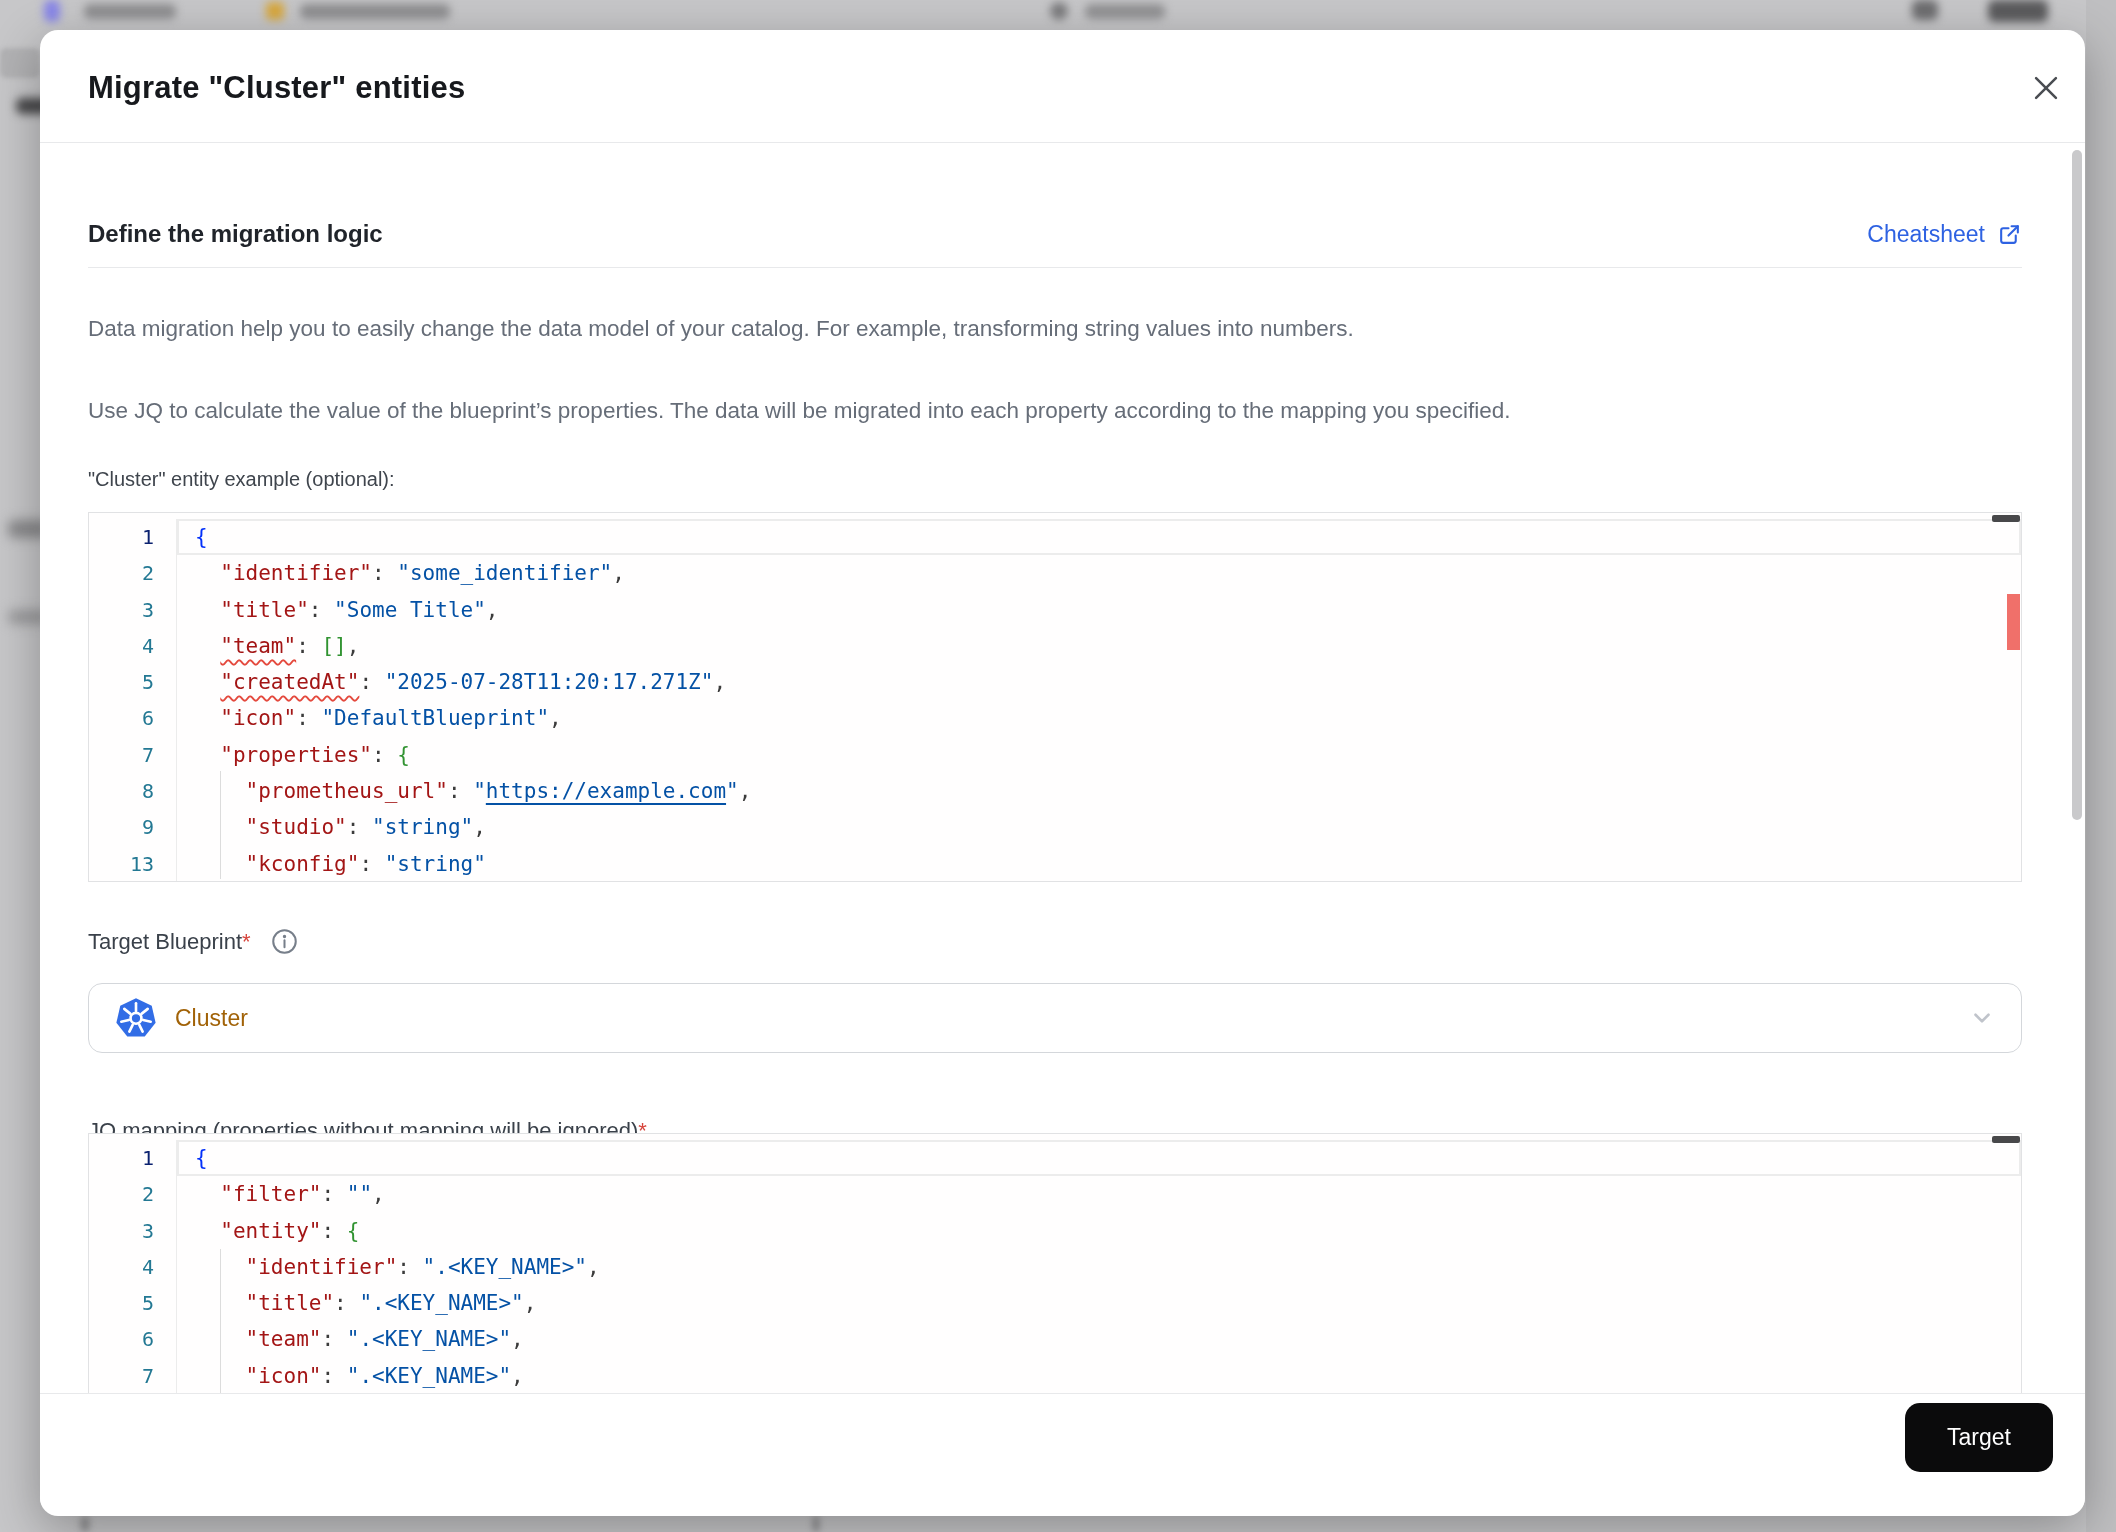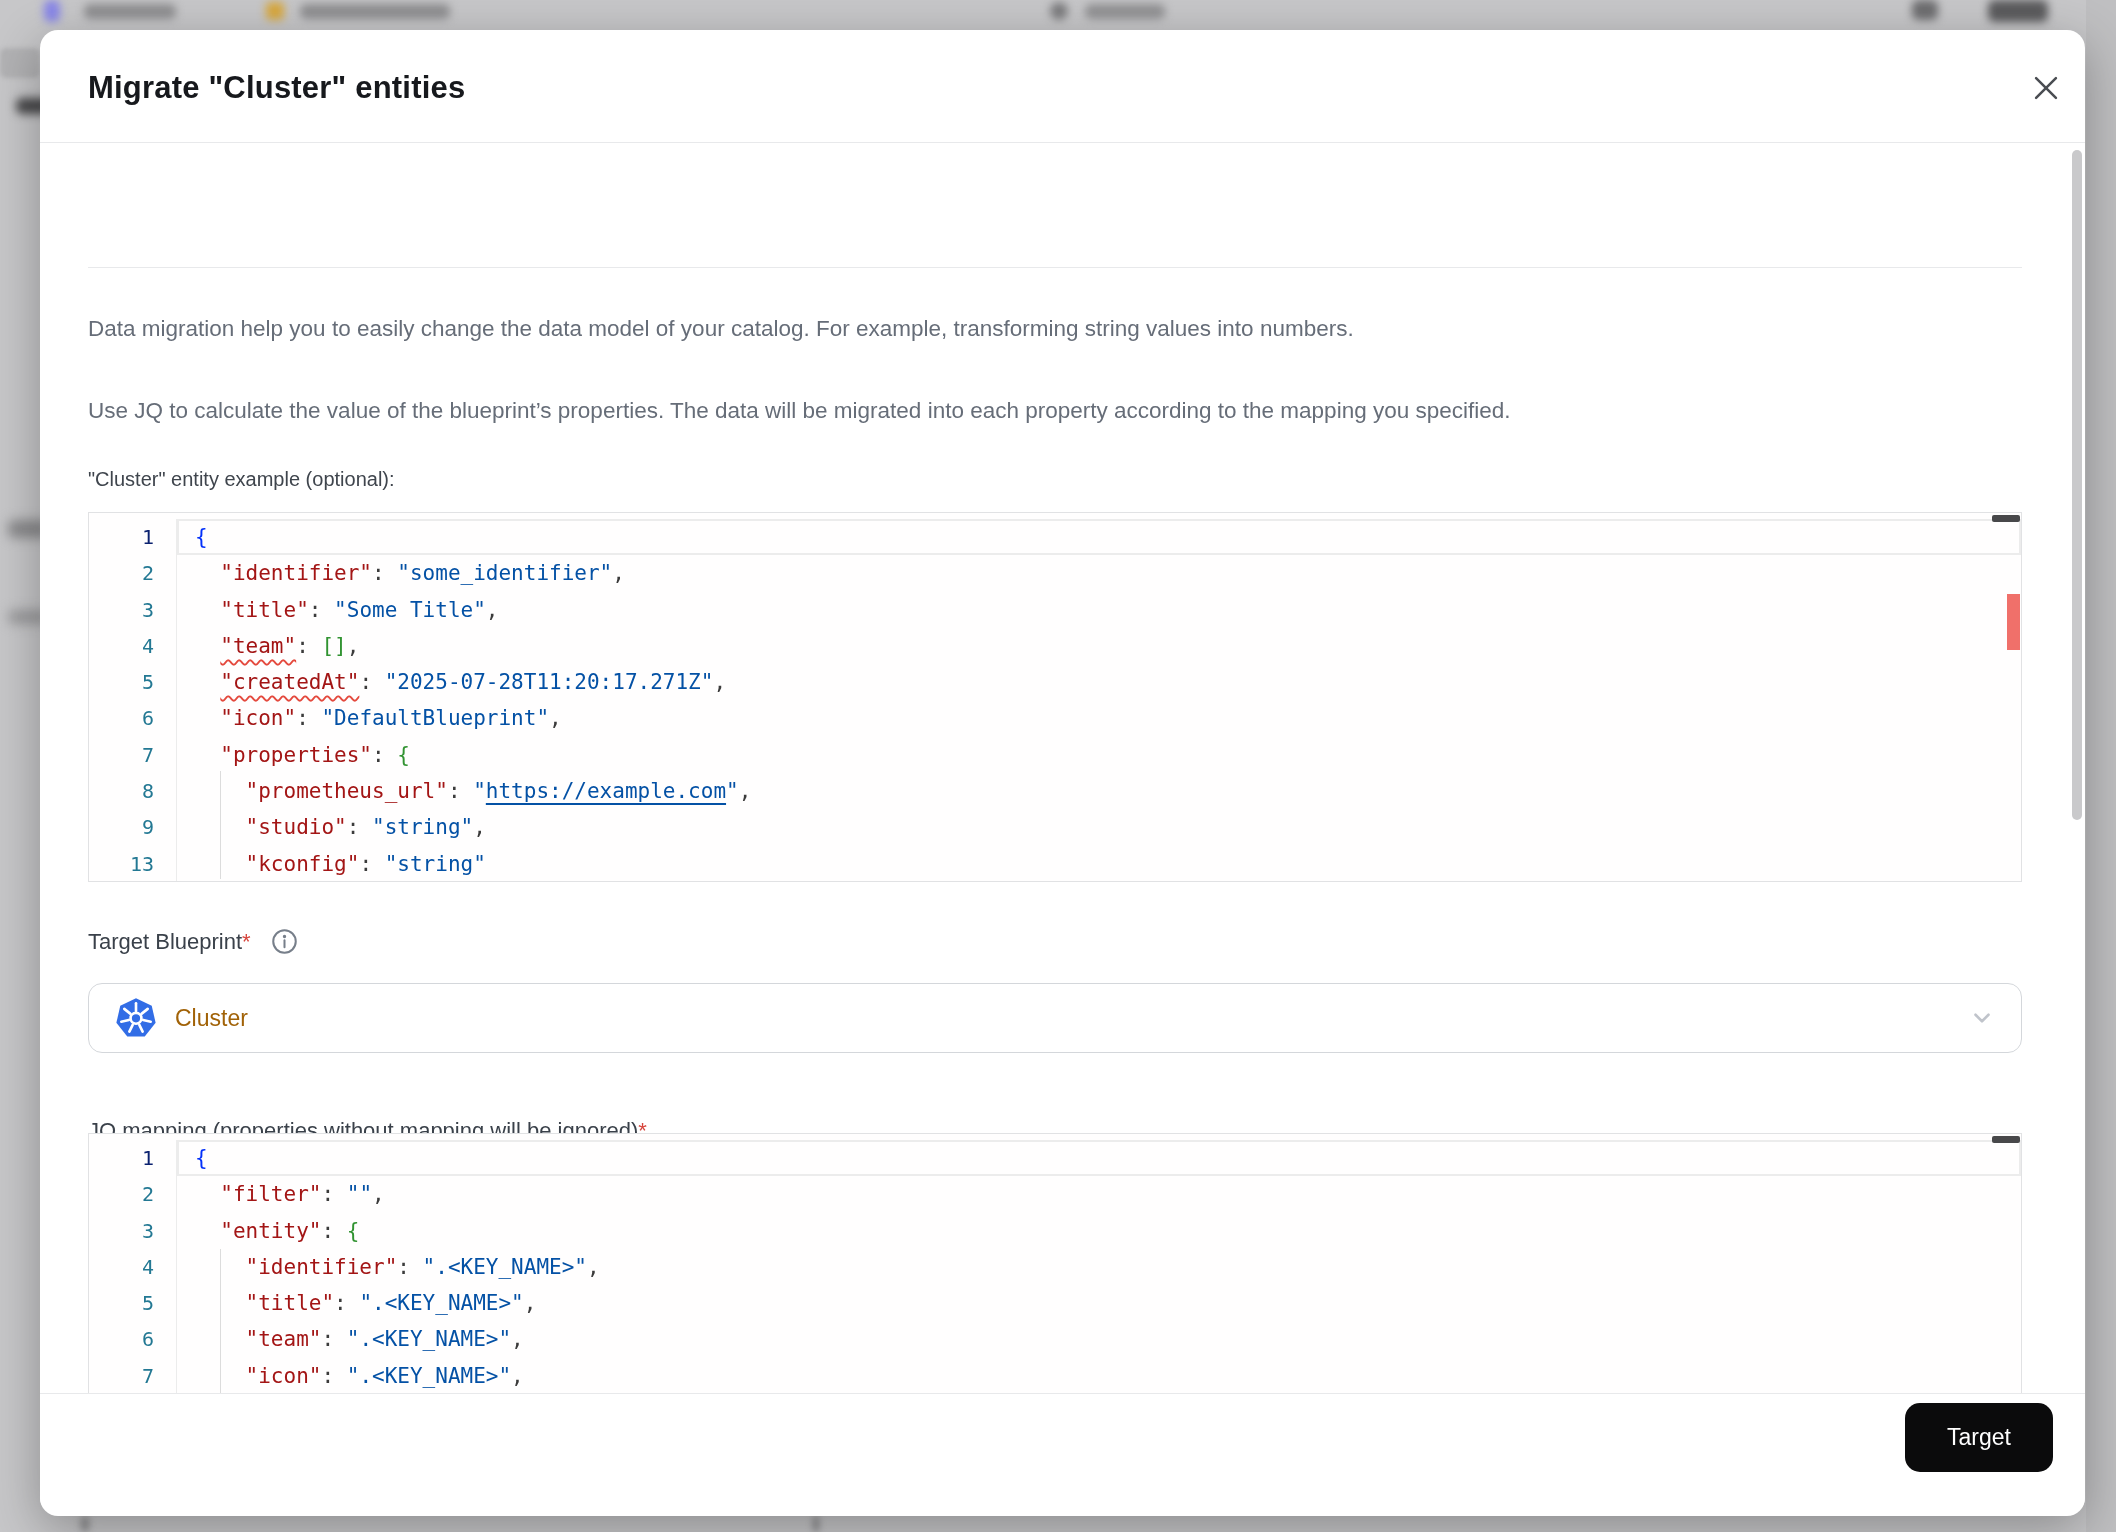--- a/index.html
+++ b/index.html
@@ -118,20 +118,31 @@
   <div class="modal-header">
     <div class="modal-title">Migrate "Cluster" entities</div>
     <div class="close-btn">
       <svg viewBox="0 0 24 24" fill="none" stroke="currentColor" stroke-width="1.8" stroke-linecap="round">
         <line x1="5" y1="5" x2="19" y2="19"></line>
           <line x1="19" y1="5" x2="5" y2="19"></line>
       </svg>
     </div>
   </div>
 
+  <div class="section-row">
+    <div class="section-heading">Define the migration logic</div>
+    <div class="cheatsheet">
+      <span>Cheatsheet</span>
+      <svg viewBox="0 0 24 24" fill="none" stroke="currentColor" stroke-width="2" stroke-linecap="round" stroke-linejoin="round">
+        <path d="M18 13v5a2 2 0 0 1-2 2H6a2 2 0 0 1-2-2V8a2 2 0 0 1 2-2h5"></path>
+        <polyline points="14 4 20 4 20 10"></polyline>
+        <line x1="11" y1="13" x2="20" y2="4"></line>
+      </svg>
+    </div>
+  </div>
   <div class="divider d2"></div>
 
   <div class="para p2">Use JQ to calculate the value of the blueprint’s properties. The data will be migrated into each property according to the mapping you specified.</div>
   <div class="para p1">Data migration help you to easily change the data model of your catalog. For example, transforming string values into numbers.</div>
 
   <div class="small-label label1">"Cluster" entity example (optional):</div>
 
   <div class="editor ed1">
     <div class="code-lines">
         <div class="code-row active">

